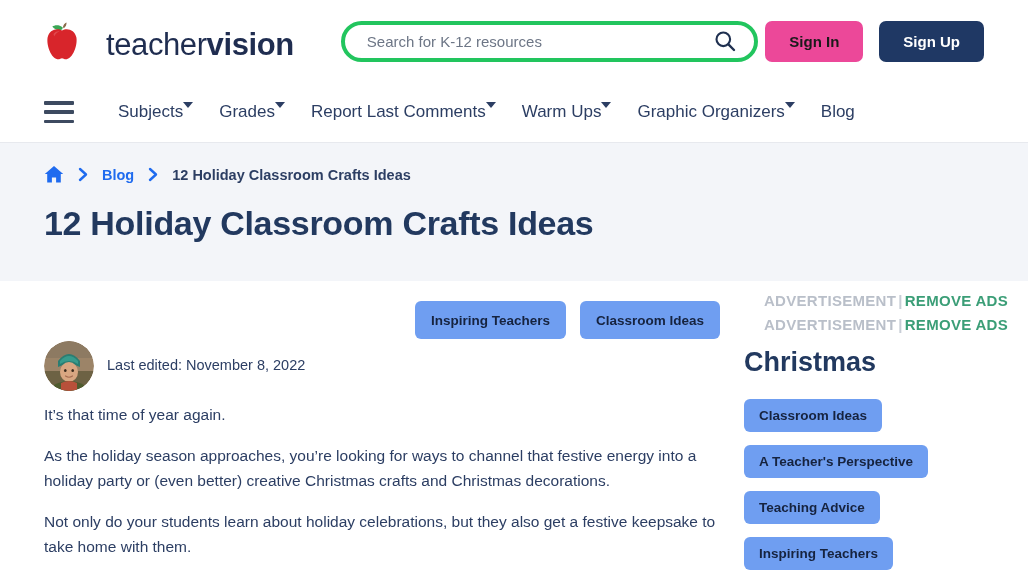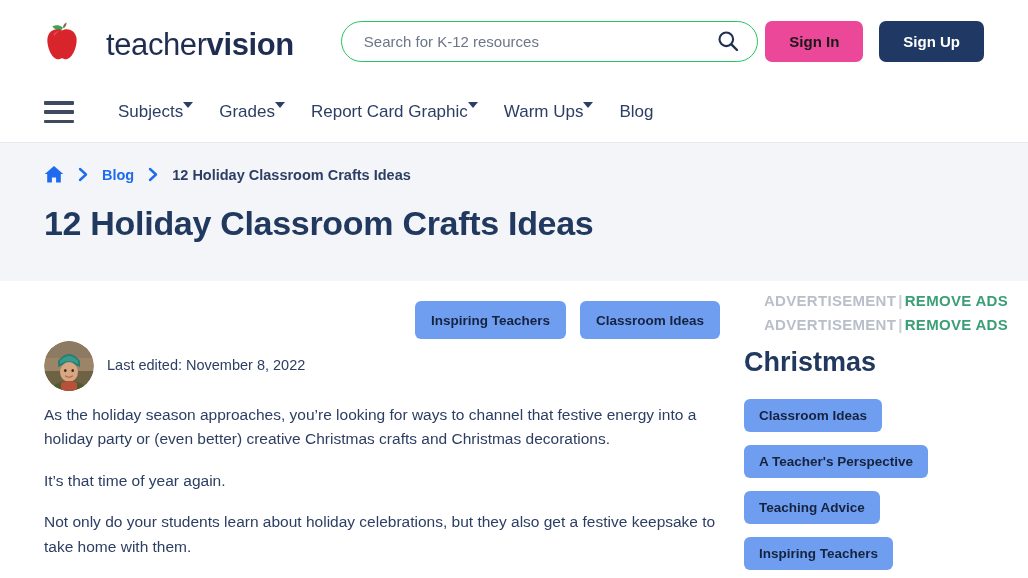--- a/index.html
+++ b/index.html
@@ -46,21 +46,21 @@
     padding-top: 3px;
   }
   .logo-text .light { font-weight: 400; }
   .logo-text .bold  { font-weight: 700; }
 
   
   .search-box {
     margin-left: 47px;
     width: 417px;
     height: 41px;
-    border: 1px solid #22c55e;
+    border: 4px solid #22c55e;
     border-radius: 21px;
     display: flex;
     align-items: center;
     padding: 0 18px 0 22px;
     background: #fff;
     flex-shrink: 0;
   }
   .search-input {
     flex: 1;
     border: none;
@@ -282,25 +282,29 @@
 
     <div class="nav-item">
       <span>Subjects</span>
       <i class="caret"></i>
     </div>
     <div class="nav-item">
       <span>Grades</span>
       <i class="caret"></i>
     </div>
     <div class="nav-item">
-      <span>Report Card Graphic</span>
+      <span>Report Last Comments</span>
       <i class="caret"></i>
     </div>
     <div class="nav-item">
       <span>Warm Ups</span>
+      <i class="caret"></i>
+    </div>
+    <div class="nav-item">
+      <span>Graphic Organizers</span>
       <i class="caret"></i>
     </div>
     <div class="nav-item">
       <span>Blog</span>
     </div>
   </nav>
 
 </header>
 
 <section class="hero">
@@ -360,22 +364,22 @@
             <path d="M17 42 Q25 38 33 42 L33 50 L17 50 Z" fill="#b8503a"></path>
           </g>
         </svg>
       </span>
       <div class="author-meta">
         <div>Last edited: November 8, 2022</div>
       </div>
     </div>
 
     <div class="body-copy">
+      <p>It’s that time of year again.</p>
       <p>As the holiday season approaches, you’re looking for ways to channel that festive energy into a holiday party or (even better) creative Christmas crafts and Christmas decorations.</p>
-      <p>It’s that time of year again.</p>
       <p>Not only do your students learn about holiday celebrations, but they also get a festive keepsake to take home with them.</p>
     </div>
 
   </div>
 
   <aside class="col-right">
 
     <div class="ad-line">
       <span class="ad-label">ADVERTISEMENT</span><span class="ad-pipe">|</span><span class="ad-remove">REMOVE ADS</span>
     </div>

